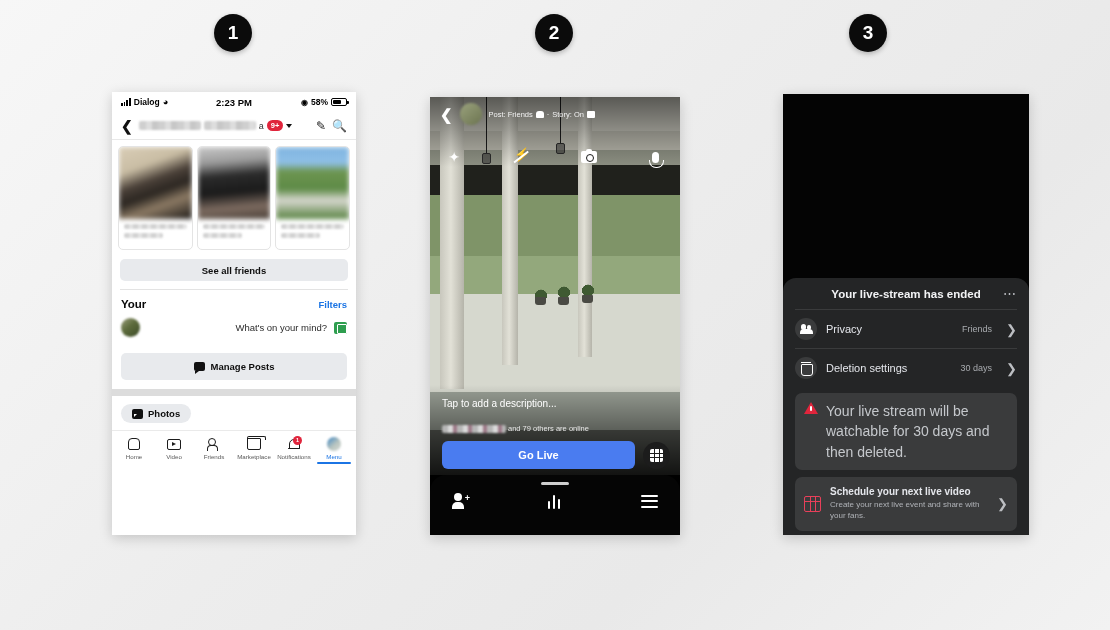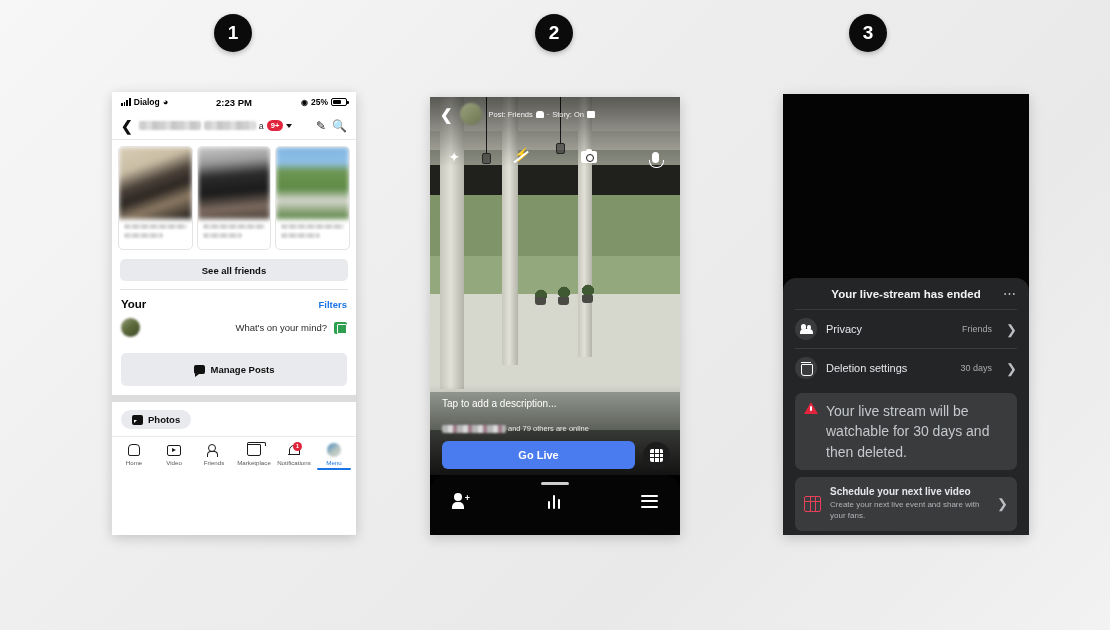--- a/index.html
+++ b/index.html
@@ -122,21 +122,21 @@
     font-size: 9.5px; font-weight: bold; color:#111;
     box-shadow: 0 1px 2px rgba(0,0,0,.10); }
   .ic-reel { width:11px;height:11px;border-radius:2px;background:#e8405a;position:relative;}
   .ic-reel::after{content:'';position:absolute;left:4px;top:2.7px;
     border-left:4px solid #fff;border-top:2.6px solid transparent;border-bottom:2.6px solid transparent;}
   .ic-live { width:12px;height:10px;border-radius:2px;background:#e8405a;position:relative;}
   .ic-live::after{content:'';position:absolute;left:2px;top:2.3px;width:5px;height:5px;
     border:1.4px solid #fff;border-radius:50%;}
 
   .manage {
-    margin: 7px 9px 9px; height: 33px; border-radius: 5px; background:#e8eaed;
+    margin: 7px 9px 9px; height: 27px; border-radius: 5px; background:#e8eaed;
     display:flex;align-items:center;justify-content:center;gap:6px;
     font-size:9.5px;font-weight:bold;color:#0e0e0e;
   }
   .ic-mng { width:11px;height:9px;border-radius:2px;background:#111; position:relative;}
   .ic-mng::after{content:'';position:absolute;left:1.5px;bottom:-3px;
      border-left:4px solid #111;border-bottom:3px solid transparent;}
 
   .gapband { height: 7px; background:#dcdcdc; }
 
   .photos-row { padding: 8px 9px 7px; background:#fff; }
@@ -331,21 +331,21 @@
           <i></i>
           <i></i>
           <i></i>
         </span>
       <span>Dialog</span>
       <span style="font-size:9px;">◕</span>
     </div>
     <div class="center">2:23 PM</div>
     <div class="right">
       <span style="font-size:8px;">◉</span>
-      <span>25%</span>
+      <span>58%</span>
       <span class="batt">
           <b></b>
         </span>
     </div>
   </div>
 
   <div class="fb-topbar">
     <span class="chev-back">❮</span>
     <span class="title-blur">
       <span class="blurbar" style="width:62px"></span>

